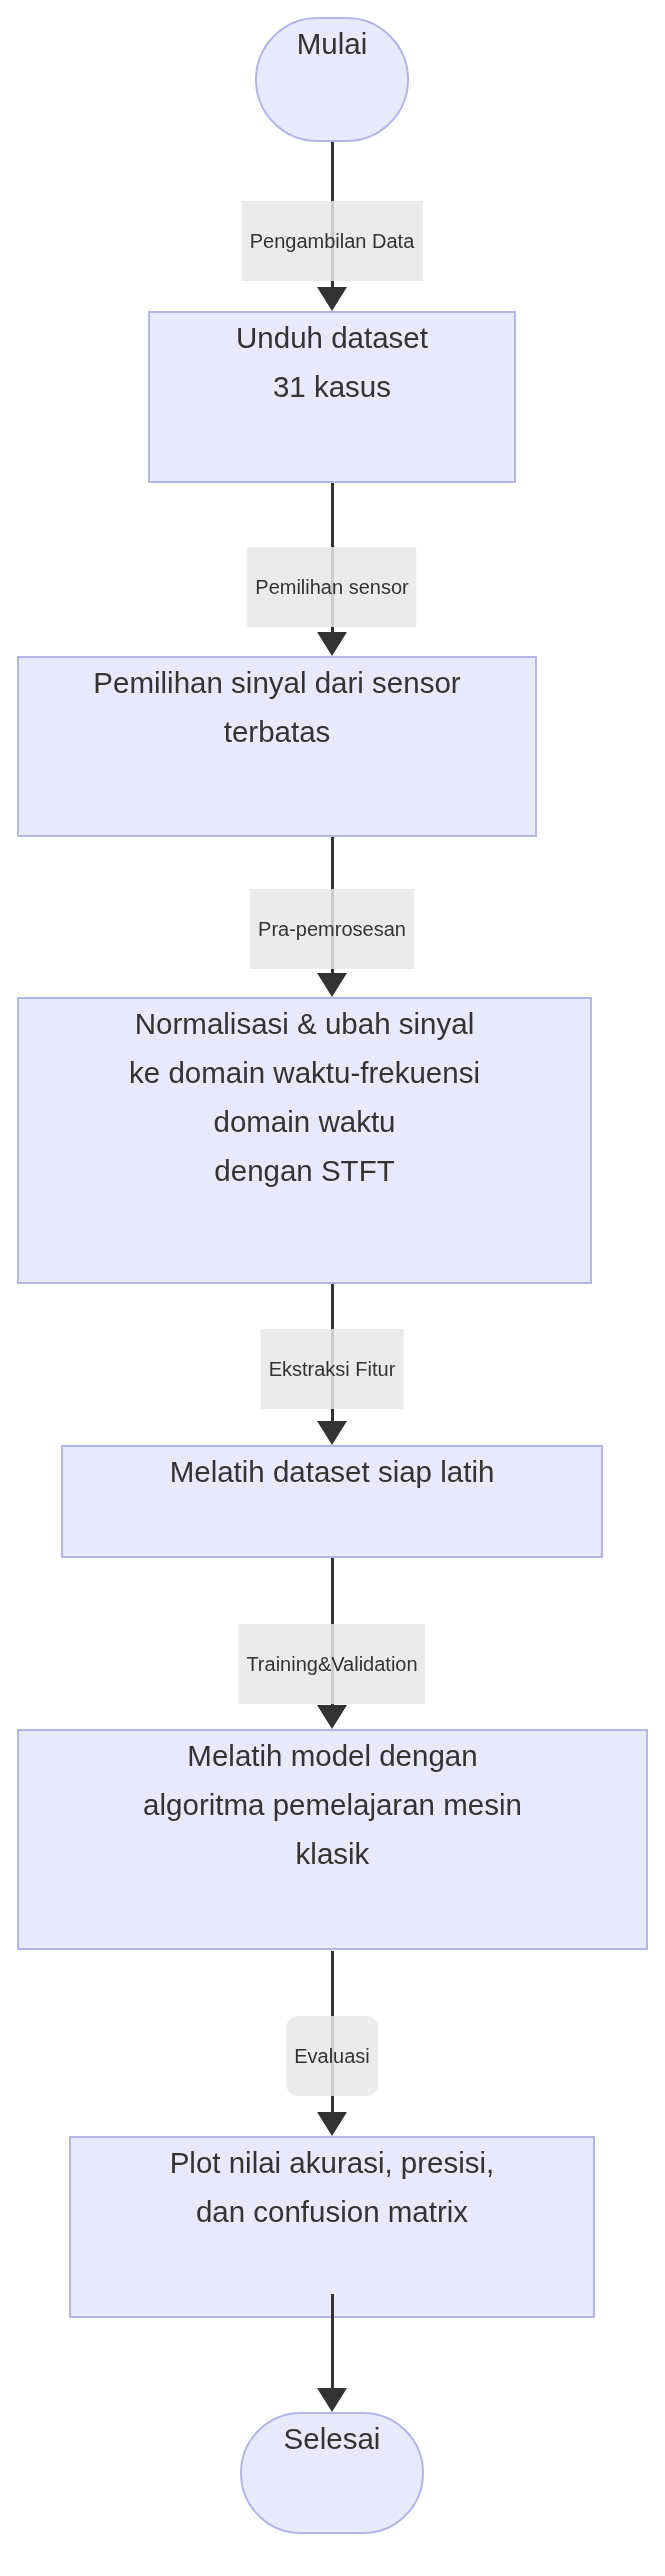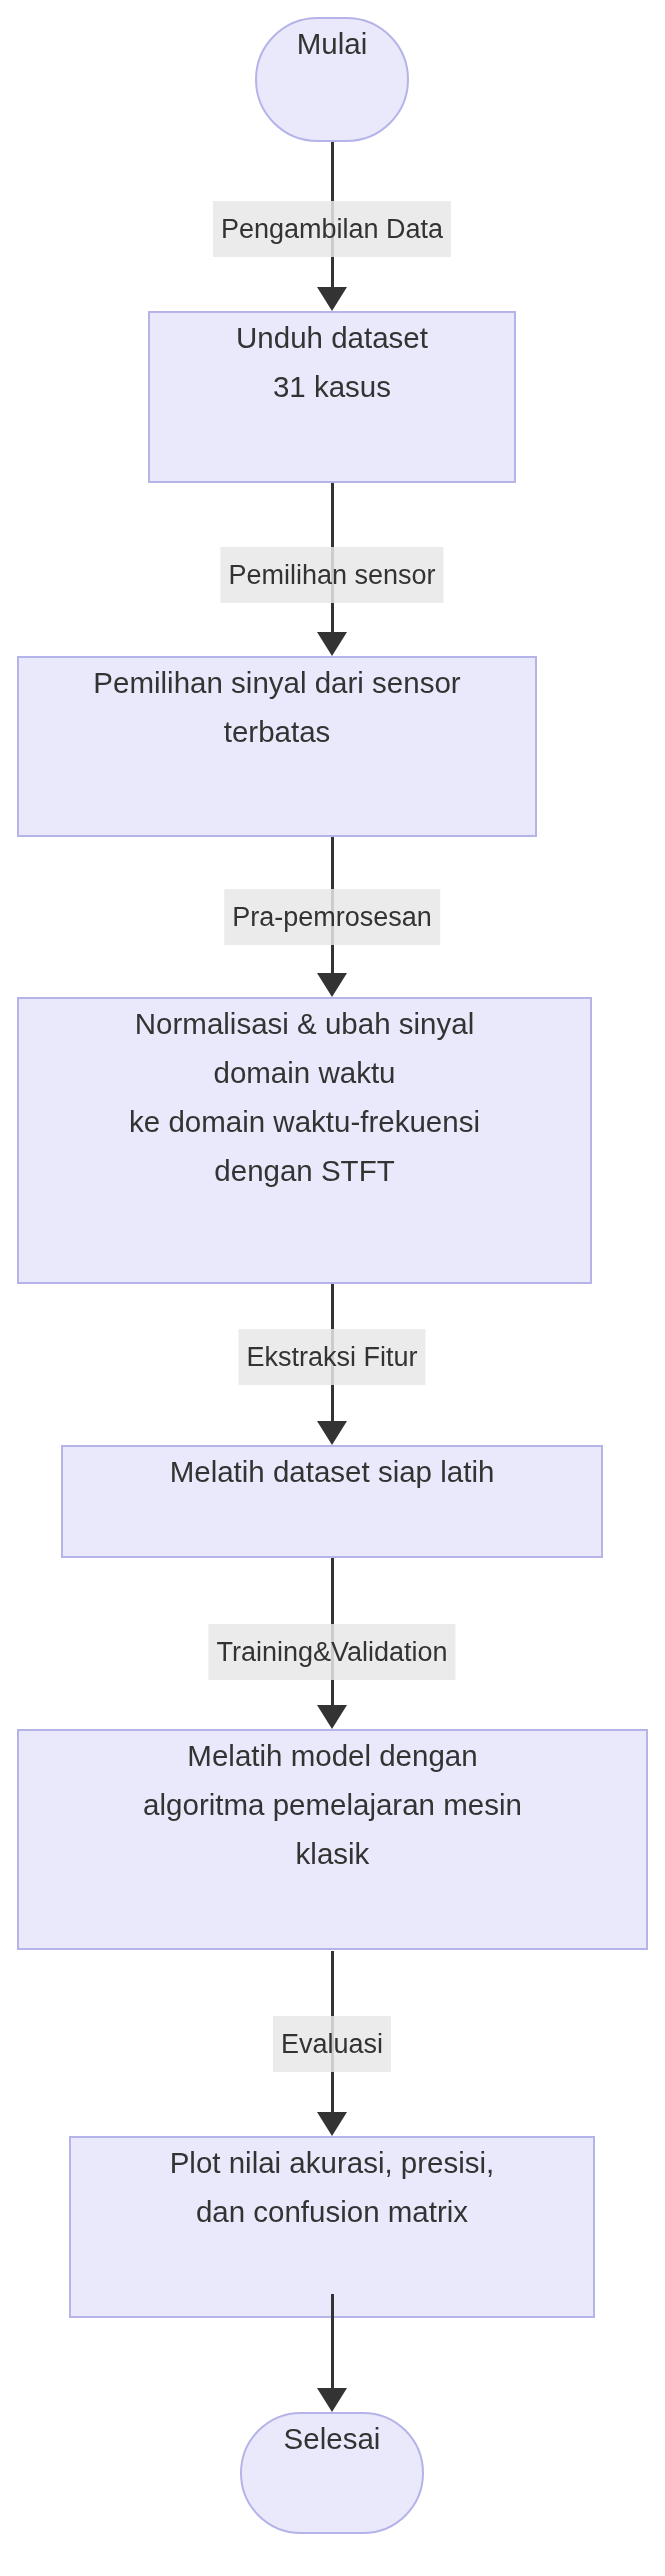--- a/index.html
+++ b/index.html
@@ -21,21 +21,21 @@
   .stadium { border-radius:64px; }
   .edge-line { position:absolute; left:331px; width:3.4px; background:var(--line); }
   .arrowhead {
     position:absolute; left:317px; width:0; height:0;
     border-left:15.4px solid transparent; border-right:15.4px solid transparent;
     border-top:24px solid var(--line);
   }
   .edge-label {
     position:absolute; left:332px; transform:translateX(-50%);
     background:rgba(232,232,232,0.85);
-    font-size:27px; line-height:48px; padding:4px 8px; white-space:nowrap;
+    font-size:20px; line-height:48px; padding:16px 8px; white-space:nowrap;
     text-align:center;
   }
   .ln { display:block; }
 </style>
 </head>
 <body>
 
 <div class="diagram">
 
   <div class="node stadium" style="left:255px; top:17px; width:154px; height:125px;">
@@ -59,22 +59,22 @@
     <span class="ln">Pemilihan sinyal dari sensor</span>
     <span class="ln">terbatas</span>
   </div>
 
   <div class="edge-line" style="top:837px; height:139px;"></div>
   <div class="edge-label" style="top:889px;">Pra-pemrosesan</div>
   <div class="arrowhead" style="top:973px;"></div>
 
   <div class="node" style="left:17px; top:997px; width:575px; height:287px;">
     <span class="ln">Normalisasi &amp; ubah sinyal</span>
+    <span class="ln">ke domain waktu-frekuensi</span>
     <span class="ln">domain waktu</span>
-    <span class="ln">ke domain waktu-frekuensi</span>
     <span class="ln">dengan STFT</span>
   </div>
 
   <div class="edge-line" style="top:1284px; height:140px;"></div>
   <div class="edge-label" style="top:1329px;">Ekstraksi Fitur</div>
   <div class="arrowhead" style="top:1421px;"></div>
 
   <div class="node" style="left:61px; top:1445px; width:542px; height:113px;">
     <span class="ln">Melatih dataset siap latih</span>
   </div>
@@ -83,21 +83,21 @@
   <div class="edge-label" style="top:1624px;">Training&amp;Validation</div>
   <div class="arrowhead" style="top:1705px;"></div>
 
   <div class="node" style="left:17px; top:1729px; width:631px; height:221px;">
     <span class="ln">Melatih model dengan</span>
     <span class="ln">algoritma pemelajaran mesin</span>
     <span class="ln">klasik</span>
   </div>
 
   <div class="edge-line" style="top:1951px; height:164px;"></div>
-  <div class="edge-label" style="top:2016px;">Evaluasi</div>
+  <div class="edge-label" style="top:2016px;border-radius:12px;">Evaluasi</div>
   <div class="arrowhead" style="top:2112px;"></div>
 
   <div class="node" style="left:69px; top:2136px; width:526px; height:182px;">
     <span class="ln">Plot nilai akurasi, presisi,</span>
     <span class="ln">dan confusion matrix</span>
   </div>
 
   <div class="edge-line" style="top:2294px; height:97px;"></div>
   <div class="arrowhead" style="top:2388px;"></div>
 

